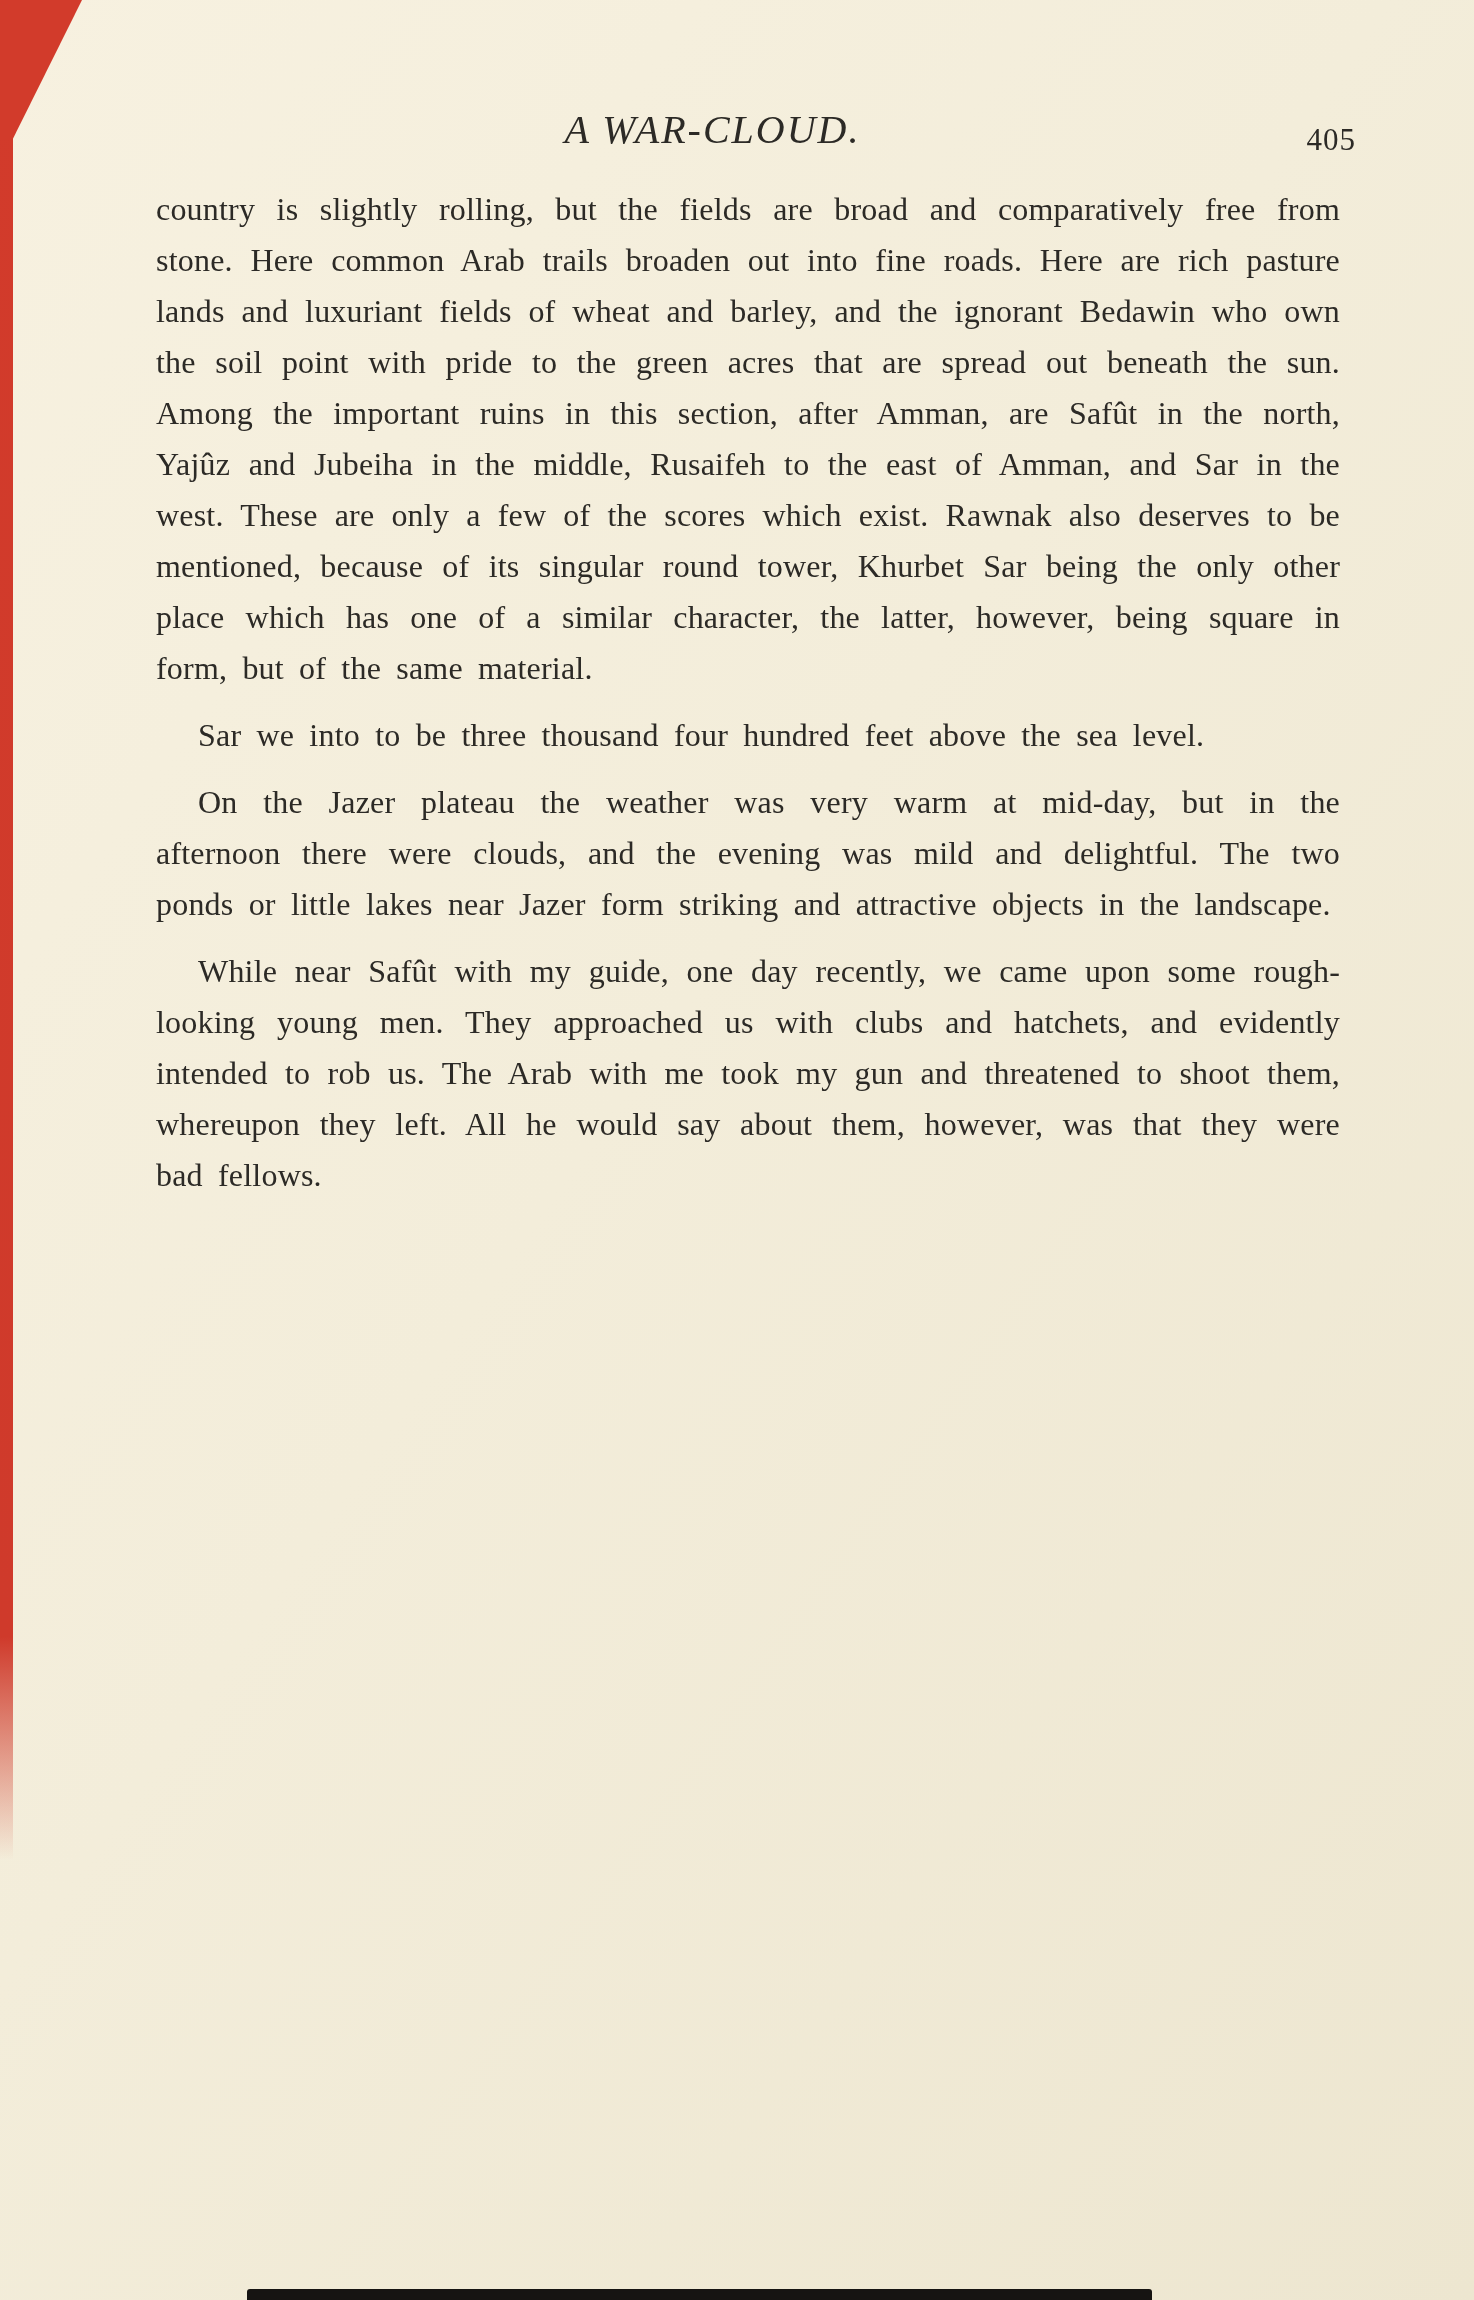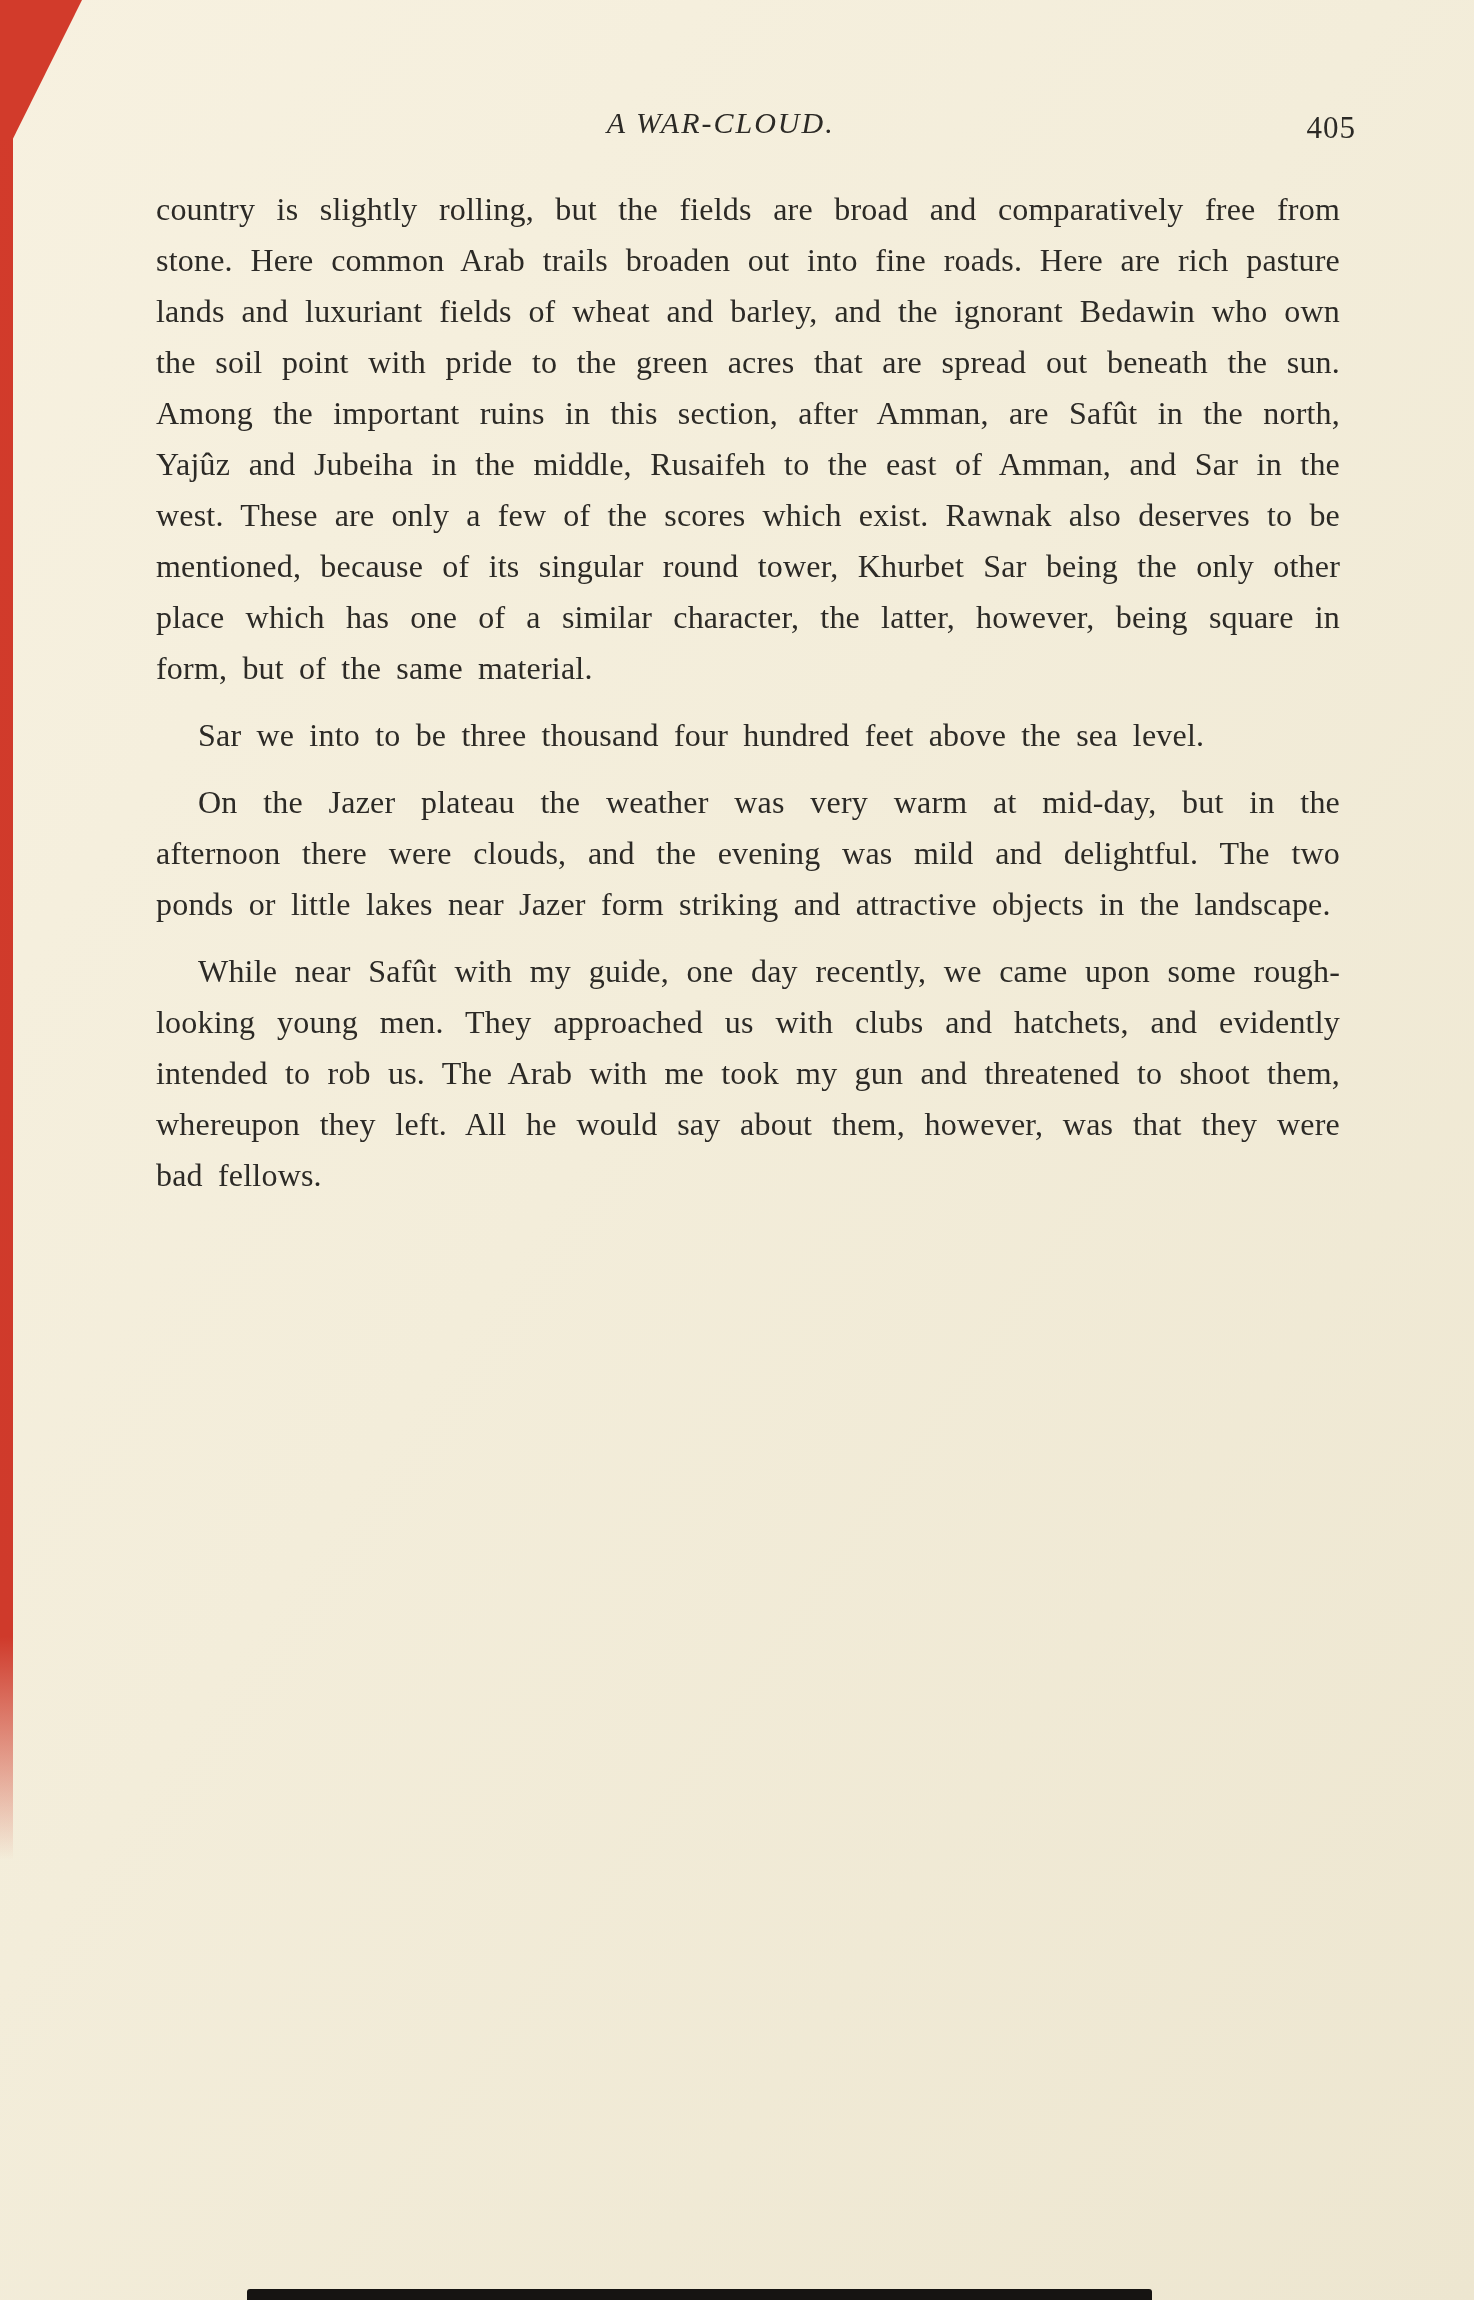--- a/index.html
+++ b/index.html
@@ -59,29 +59,29 @@
     position: relative;
     height: 42px;
     margin-bottom: 36px;
   }
   .running-head .title {
     position: absolute;
     left: 50%;
     transform: translateX(-62%);
     top: 0;
     font-style: italic;
-    font-size: 30px;
+    font-size: 40px;
     letter-spacing: 2px;
     white-space: nowrap;
     text-align: center;
   }
   .running-head .pagenum {
     position: absolute;
     right: 0;
-    top: 4px;
+    top: 16px;
     font-size: 31px;
     letter-spacing: 1px;
   }
   .body-text p {
     margin: 16px;
     font-size: 32px;
     line-height: 51px;
     text-align: justify;
     word-spacing: 7px;
     letter-spacing: 0.2px;

